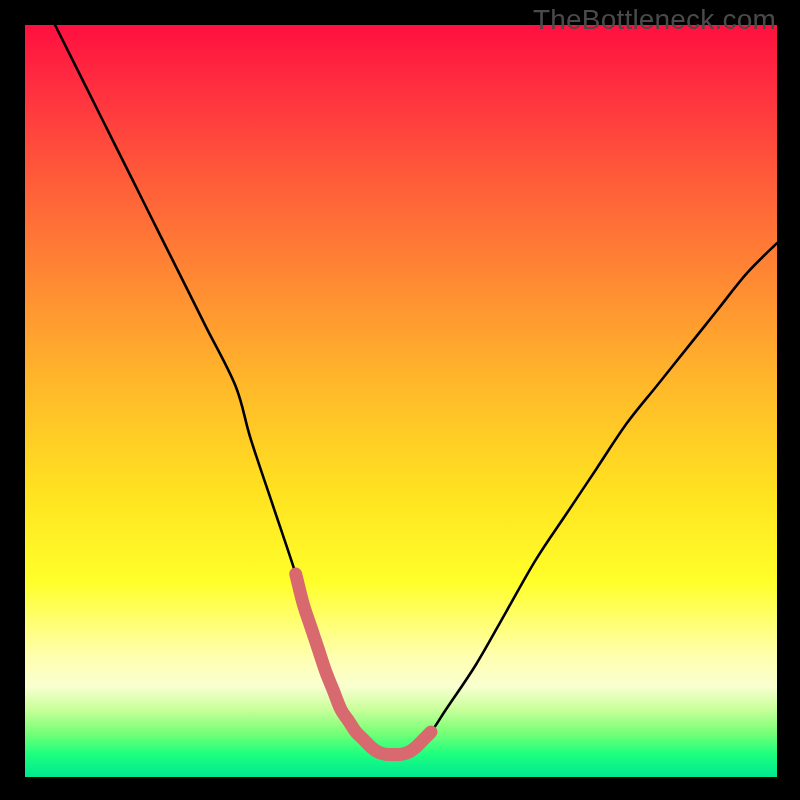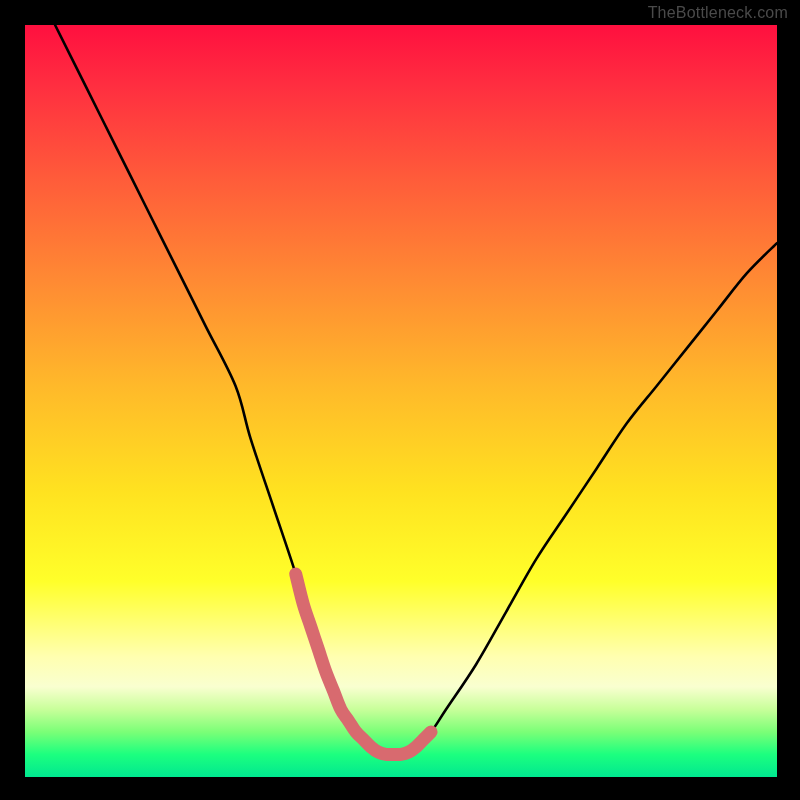--- a/index.html
+++ b/index.html
@@ -37,23 +37,23 @@
       #f9ffd0 88%,
       #c8ff9a 91%,
       #7bff77 94%,
       #1cff7f 97%,
       #00e890 100%
     );
   }
   .watermark {
     position: absolute;
     top: 4px;
-    right: 12px;
+    right: 24px;
     color: #4a4a4a;
-    font-size: 16px;
+    font-size: 28px;
     font-weight: 500;
     letter-spacing: 0.2px;
   }
   svg.curves {
     position: absolute;
     left: 0; top: 0;
     width: 752px; height: 752px;
     overflow: visible;
   }
 </style>

